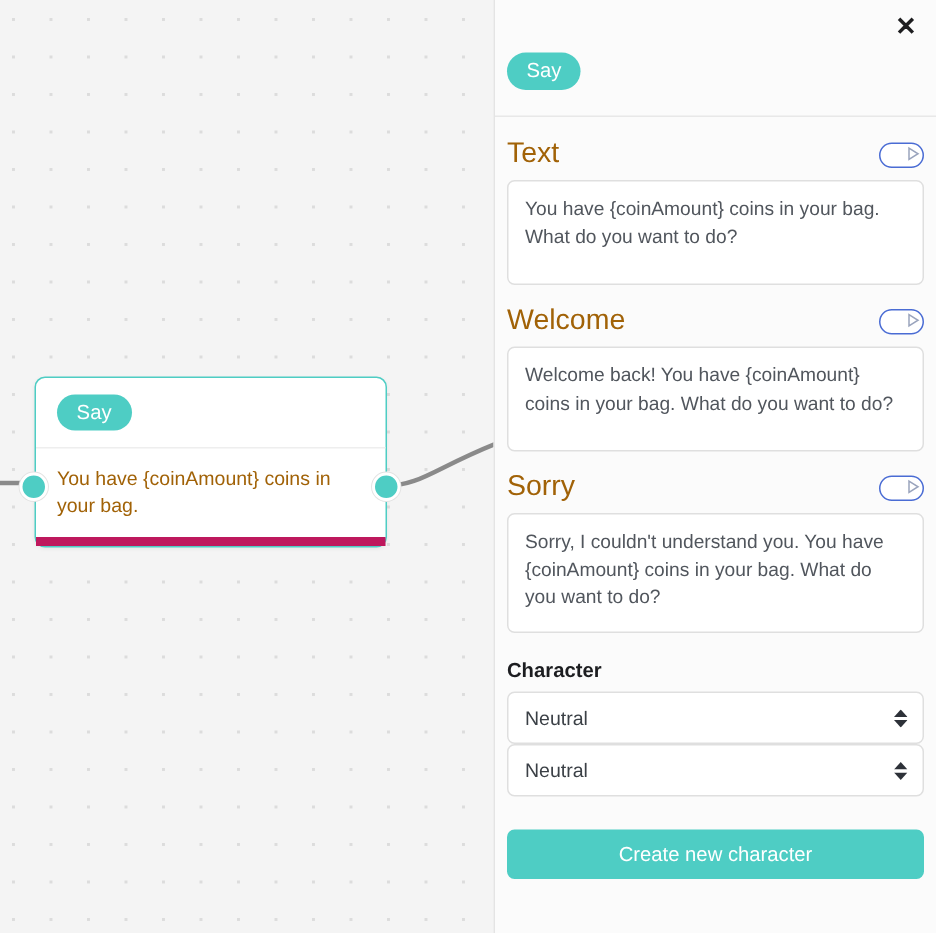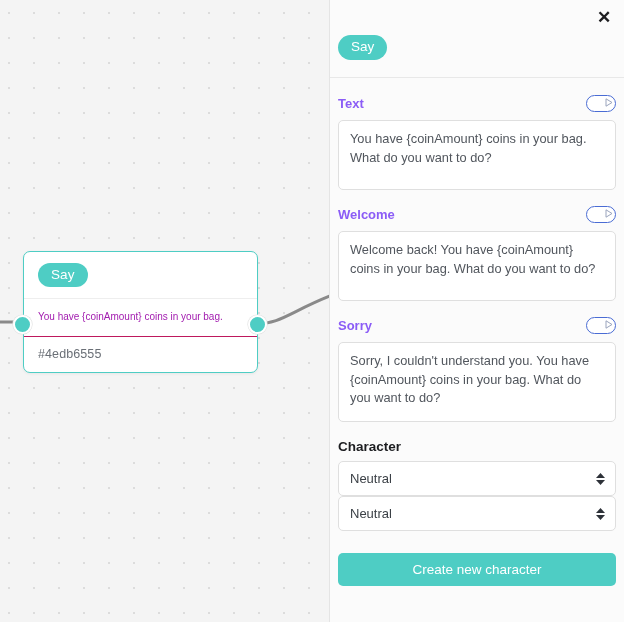--- a/index.html
+++ b/index.html
@@ -61,24 +61,24 @@
     background: #4ecdc4;
     color: #ffffff;
     font-size: 13.5px;
     padding: 5px 13px 6px 13px;
     border-radius: 13px;
     line-height: 1;
     letter-spacing: .1px;
   }
   .node-body {
     padding: 11px 14px 12px 14px;
-    font-size: 10px;
+    font-size: 13px;
     line-height: 1.38;
-    color: #a21caf;
-    border-bottom: 1px solid #be185d;
+    color: #a16207;
+    border-bottom: 6px solid #be185d;
   }
   .node-id {
     padding: 10px 14px 11px 14px;
     font-size: 12.5px;
     color: #6a6f76;
     letter-spacing: .1px;
   }
   .handle {
     position: absolute;
     width: 19px;
@@ -145,23 +145,23 @@
   }
   .field { margin-bottom: 2px; }
   .field-head {
     display: flex;
     align-items: center;
     justify-content: space-between;
     height: 24px;
     margin-bottom: 5px;
   }
   .field-label {
-    font-size: 13px;
-    font-weight: bold;
-    color: #8b5cf6;
+    font-size: 19px;
+    font-weight: normal;
+    color: #a16207;
   }
   .toggle {
     width: 30px;
     height: 17px;
     border: 1.4px solid #4a6cd4;
     border-radius: 9px;
     box-sizing: border-box;
     background: #ffffff;
     position: relative;
     cursor: pointer;
@@ -259,21 +259,20 @@
   <svg id="edge-svg">
     <path d="M 256 324 C 280 324 290 312 330 296" stroke="#8a8a8a" stroke-width="3" fill="none"></path>
     <path d="M 0 322 L 24 322" stroke="#8a8a8a" stroke-width="3" fill="none"></path>
   </svg>
 
   <div id="node">
     <div class="node-header">
       <span class="node-badge">Say</span>
     </div>
     <div class="node-body">You have {coinAmount} coins in your bag.</div>
-    <div class="node-id">#4edb6555</div>
   </div>
 
   <div class="handle" id="handle-in"></div>
   <div class="handle" id="handle-out"></div>
 </div>
 
 <div id="panel">
 
   <div id="panel-top">
     <div id="close-btn">✕</div>

